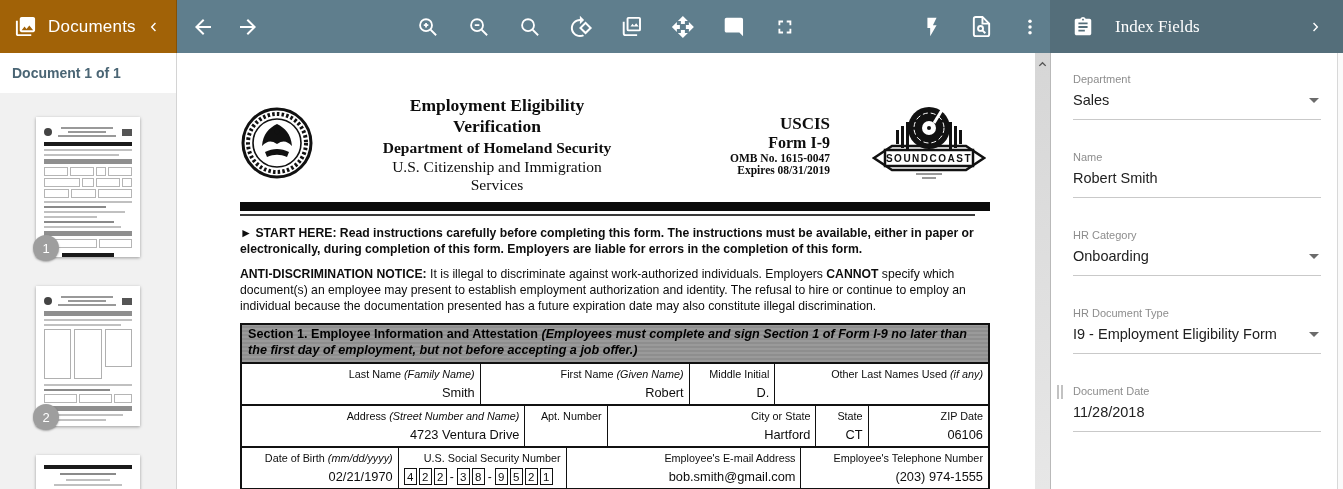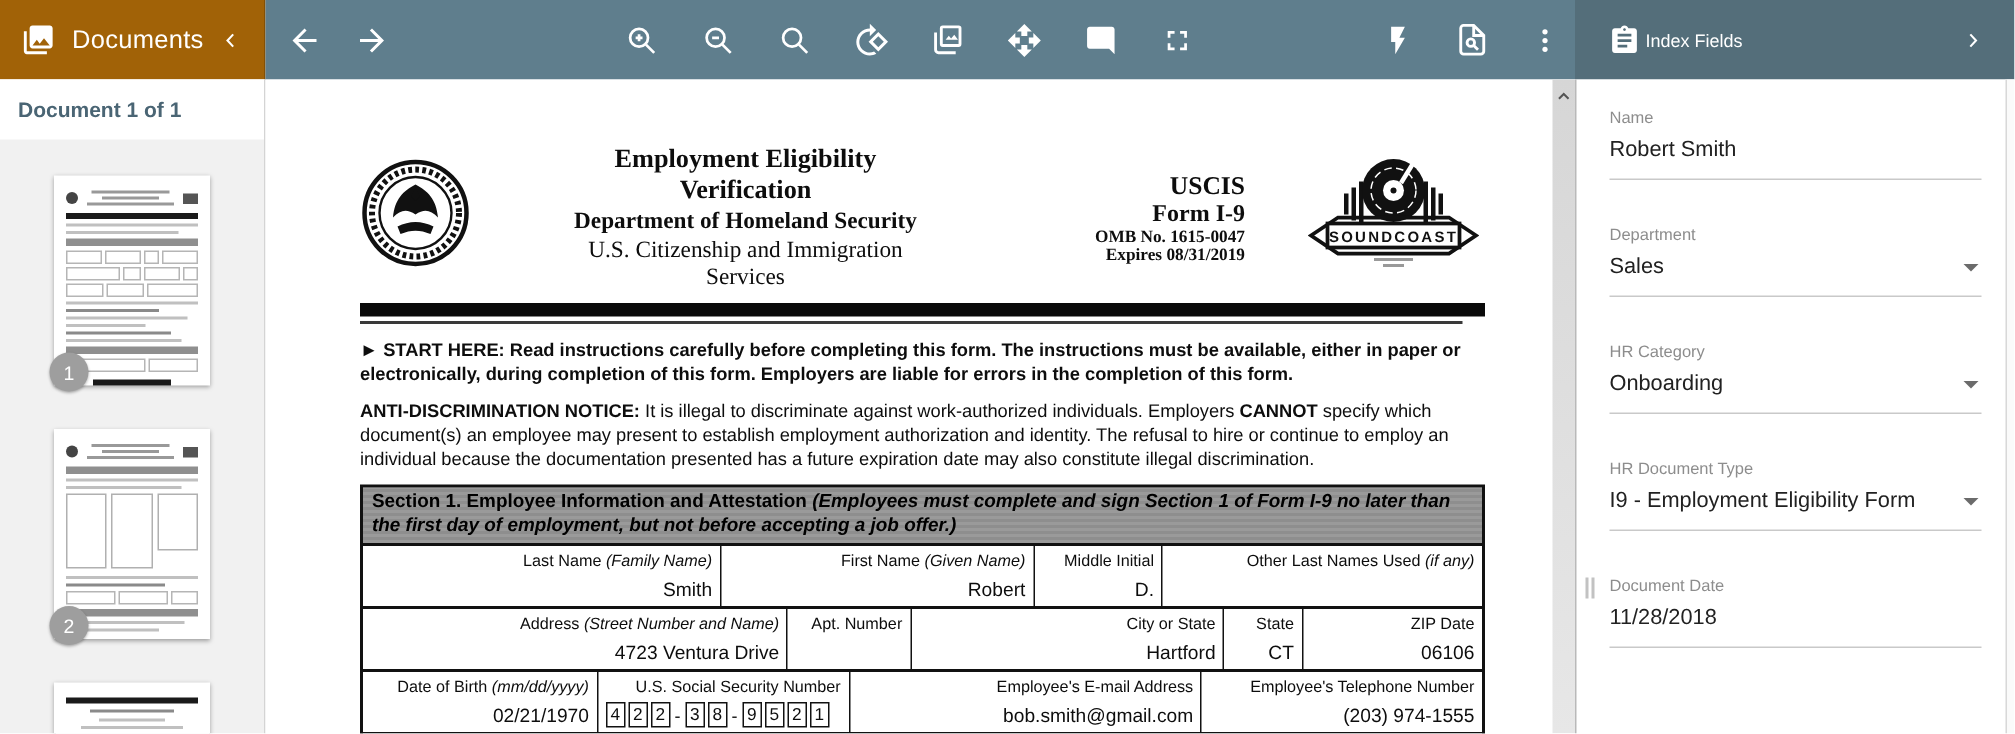--- a/index.html
+++ b/index.html
@@ -13,21 +13,21 @@
              padding:0 10px 0 13px; border-right:1px solid rgba(0,0,0,.18); }
   .tb-left .tb-title { font-size:17px; margin-left:11px; letter-spacing:.2px; }
   .tb-left .chev { margin-left:auto; }
   .tb-main { flex:1; background:#5f7e8d; display:flex; align-items:center; position:relative; }
   .nav-group { display:flex; gap:21px; padding-left:14px; }
   .tool-group { position:absolute; left:50%; transform:translateX(-52%);
                 display:flex; gap:27px; align-items:center; }
   .right-group { margin-left:auto; display:flex; gap:25px; padding-right:8px; }
   .tb-right { width:293px; background:#546e7a; display:flex; align-items:center;
               padding:0 16px 0 21px; }
-  .tb-right .tb-title { font-size:12px; margin-left:2px; }
+  .tb-right .tb-title { font-size:17px; margin-left:20px;font-family:Liberation Serif, serif; }
   .tb-right .chev { margin-left:auto; }
   .icon-btn { width:24px; height:24px; display:flex; align-items:center;
               justify-content:center; cursor:pointer; flex-shrink:0; }
   .icon-btn svg { display:block; }
 
   
   .main { flex:1; display:flex; min-height:0; }
 
   
   .sidebar { width:177px; flex-shrink:0; background:#fff; display:flex;
@@ -473,31 +473,31 @@
           <svg width="11" height="11" viewBox="0 0 24 24" fill="none" stroke="#555" stroke-width="3">
               <path d="M5 15l7-7 7 7"></path>
             </svg>
         </div>
       </div>
     </div>
 
     <div class="panel">
 
       <div class="ifield">
-        <div class="ifield-label">Name</div>
-        <div class="ifield-value">
-          <span>Robert Smith</span>
-        </div>
-      </div>
-
-      <div class="ifield">
         <div class="ifield-label">Department</div>
         <div class="ifield-value">
           <span>Sales</span>
           <span class="caret"></span>
+        </div>
+      </div>
+
+      <div class="ifield">
+        <div class="ifield-label">Name</div>
+        <div class="ifield-value">
+          <span>Robert Smith</span>
         </div>
       </div>
 
       <div class="ifield">
         <div class="ifield-label">HR Category</div>
         <div class="ifield-value">
           <span>Onboarding</span>
           <span class="caret"></span>
         </div>
       </div>

